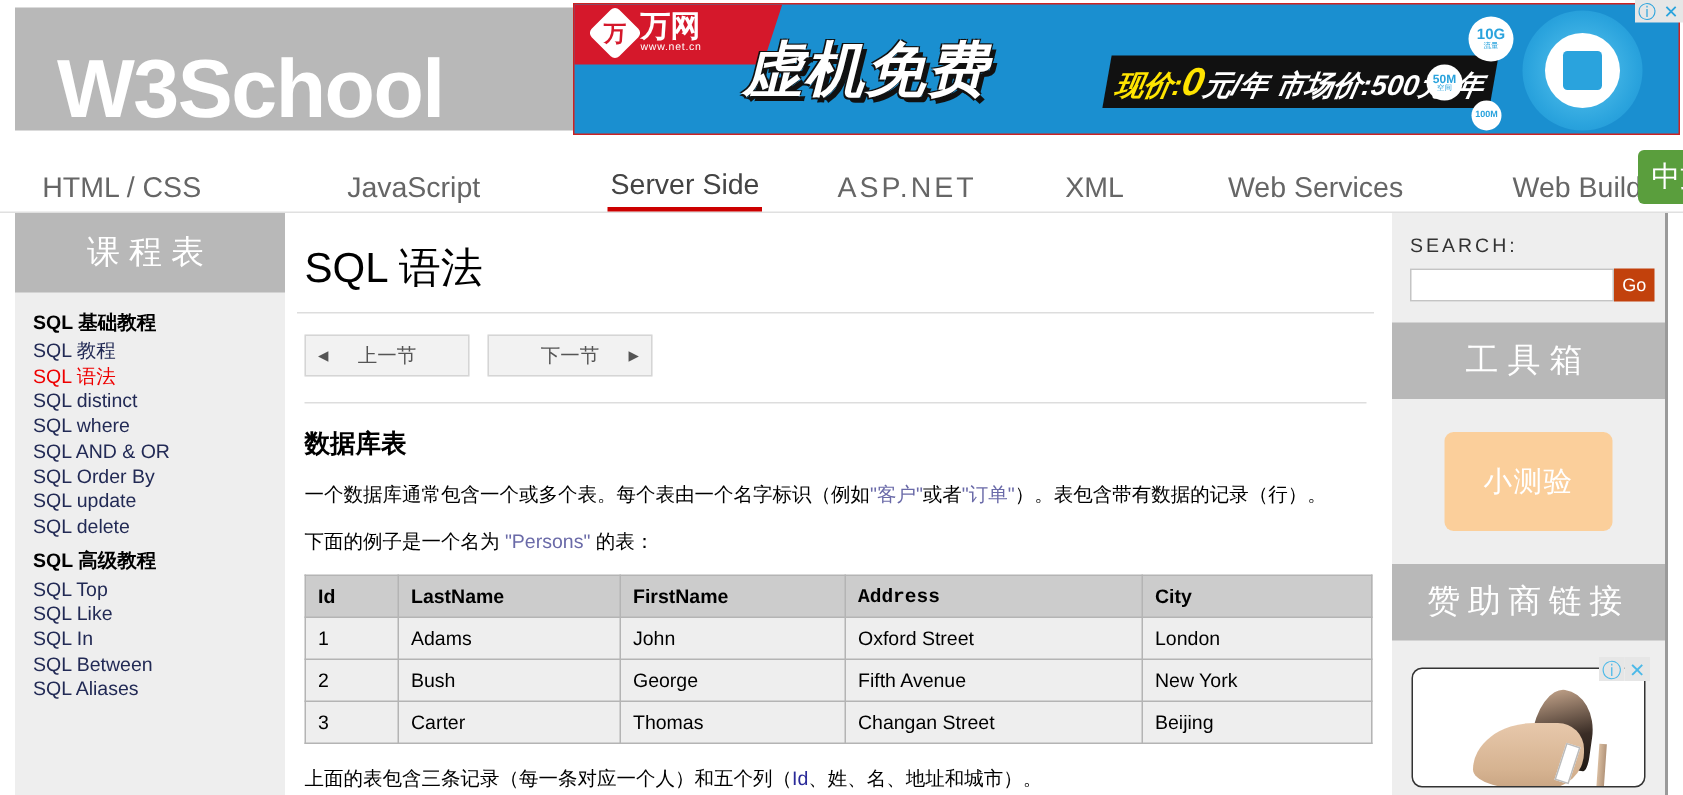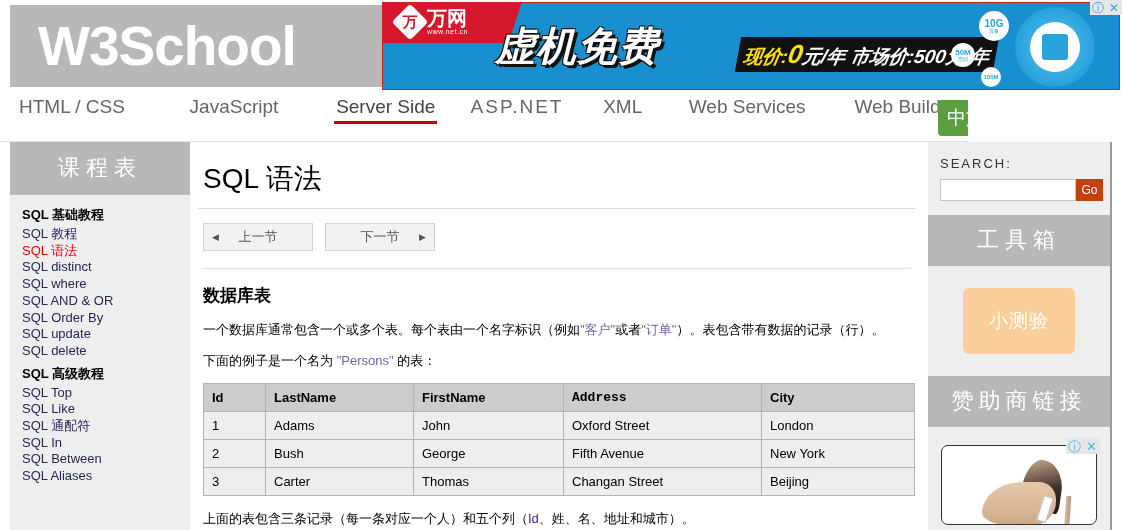--- a/index.html
+++ b/index.html
@@ -17,21 +17,21 @@
     height: 92px;
     width: 1122px;
     background: #ffffff;
   }
   .logo-block {
     position: absolute;
     left: 10px; top: 5px;
     width: 372px; height: 82px;
     background: #b8b8b8;
     display: flex;
-    align-items: center;
+    align-items: flex-end;
   }
   .logo-text {
     color: #ffffff;
     font-size: 55px;
     font-weight: bold;
     letter-spacing: -1px;
     margin-left: 28px;
     line-height: 1;
     font-family: "Liberation Sans", sans-serif;
   }
@@ -142,25 +142,25 @@
     font-size: 12px;
     display: flex; align-items: center; justify-content: center;
     line-height: 1;
     cursor: pointer;
   }
 
   
   .navbar {
     position: relative;
     height: 50px;
-    width: 968px;
+    width: 1122px;
     background: #ffffff;
     border-bottom: 1px solid #e0e0e0;
     display: flex;
-    align-items: flex-start;
+    align-items: flex-end;
   }
   .nav-item {
     color: #666666;
     font-size: 19px;
     padding: 4px 2px;
     cursor: pointer;
     white-space: nowrap;
     font-family: "Liberation Sans", sans-serif;
   }
   .nav-item.active {
@@ -521,21 +521,20 @@
       <a class="menu-link">SQL distinct</a>
       <a class="menu-link">SQL where</a>
       <a class="menu-link">SQL AND &amp; OR</a>
       <a class="menu-link">SQL Order By</a>
       <a class="menu-link">SQL update</a>
       <a class="menu-link">SQL delete</a>
 
       <div class="menu-group">SQL 高级教程</div>
       <a class="menu-link">SQL Top</a>
       <a class="menu-link">SQL Like</a>
-      <a class="menu-link">SQL 通配符</a>
       <a class="menu-link">SQL In</a>
       <a class="menu-link">SQL Between</a>
       <a class="menu-link">SQL Aliases</a>
 
     </div>
   </div>
 
   <div class="main-col">
     <div class="page-title">SQL 语法</div>
 

